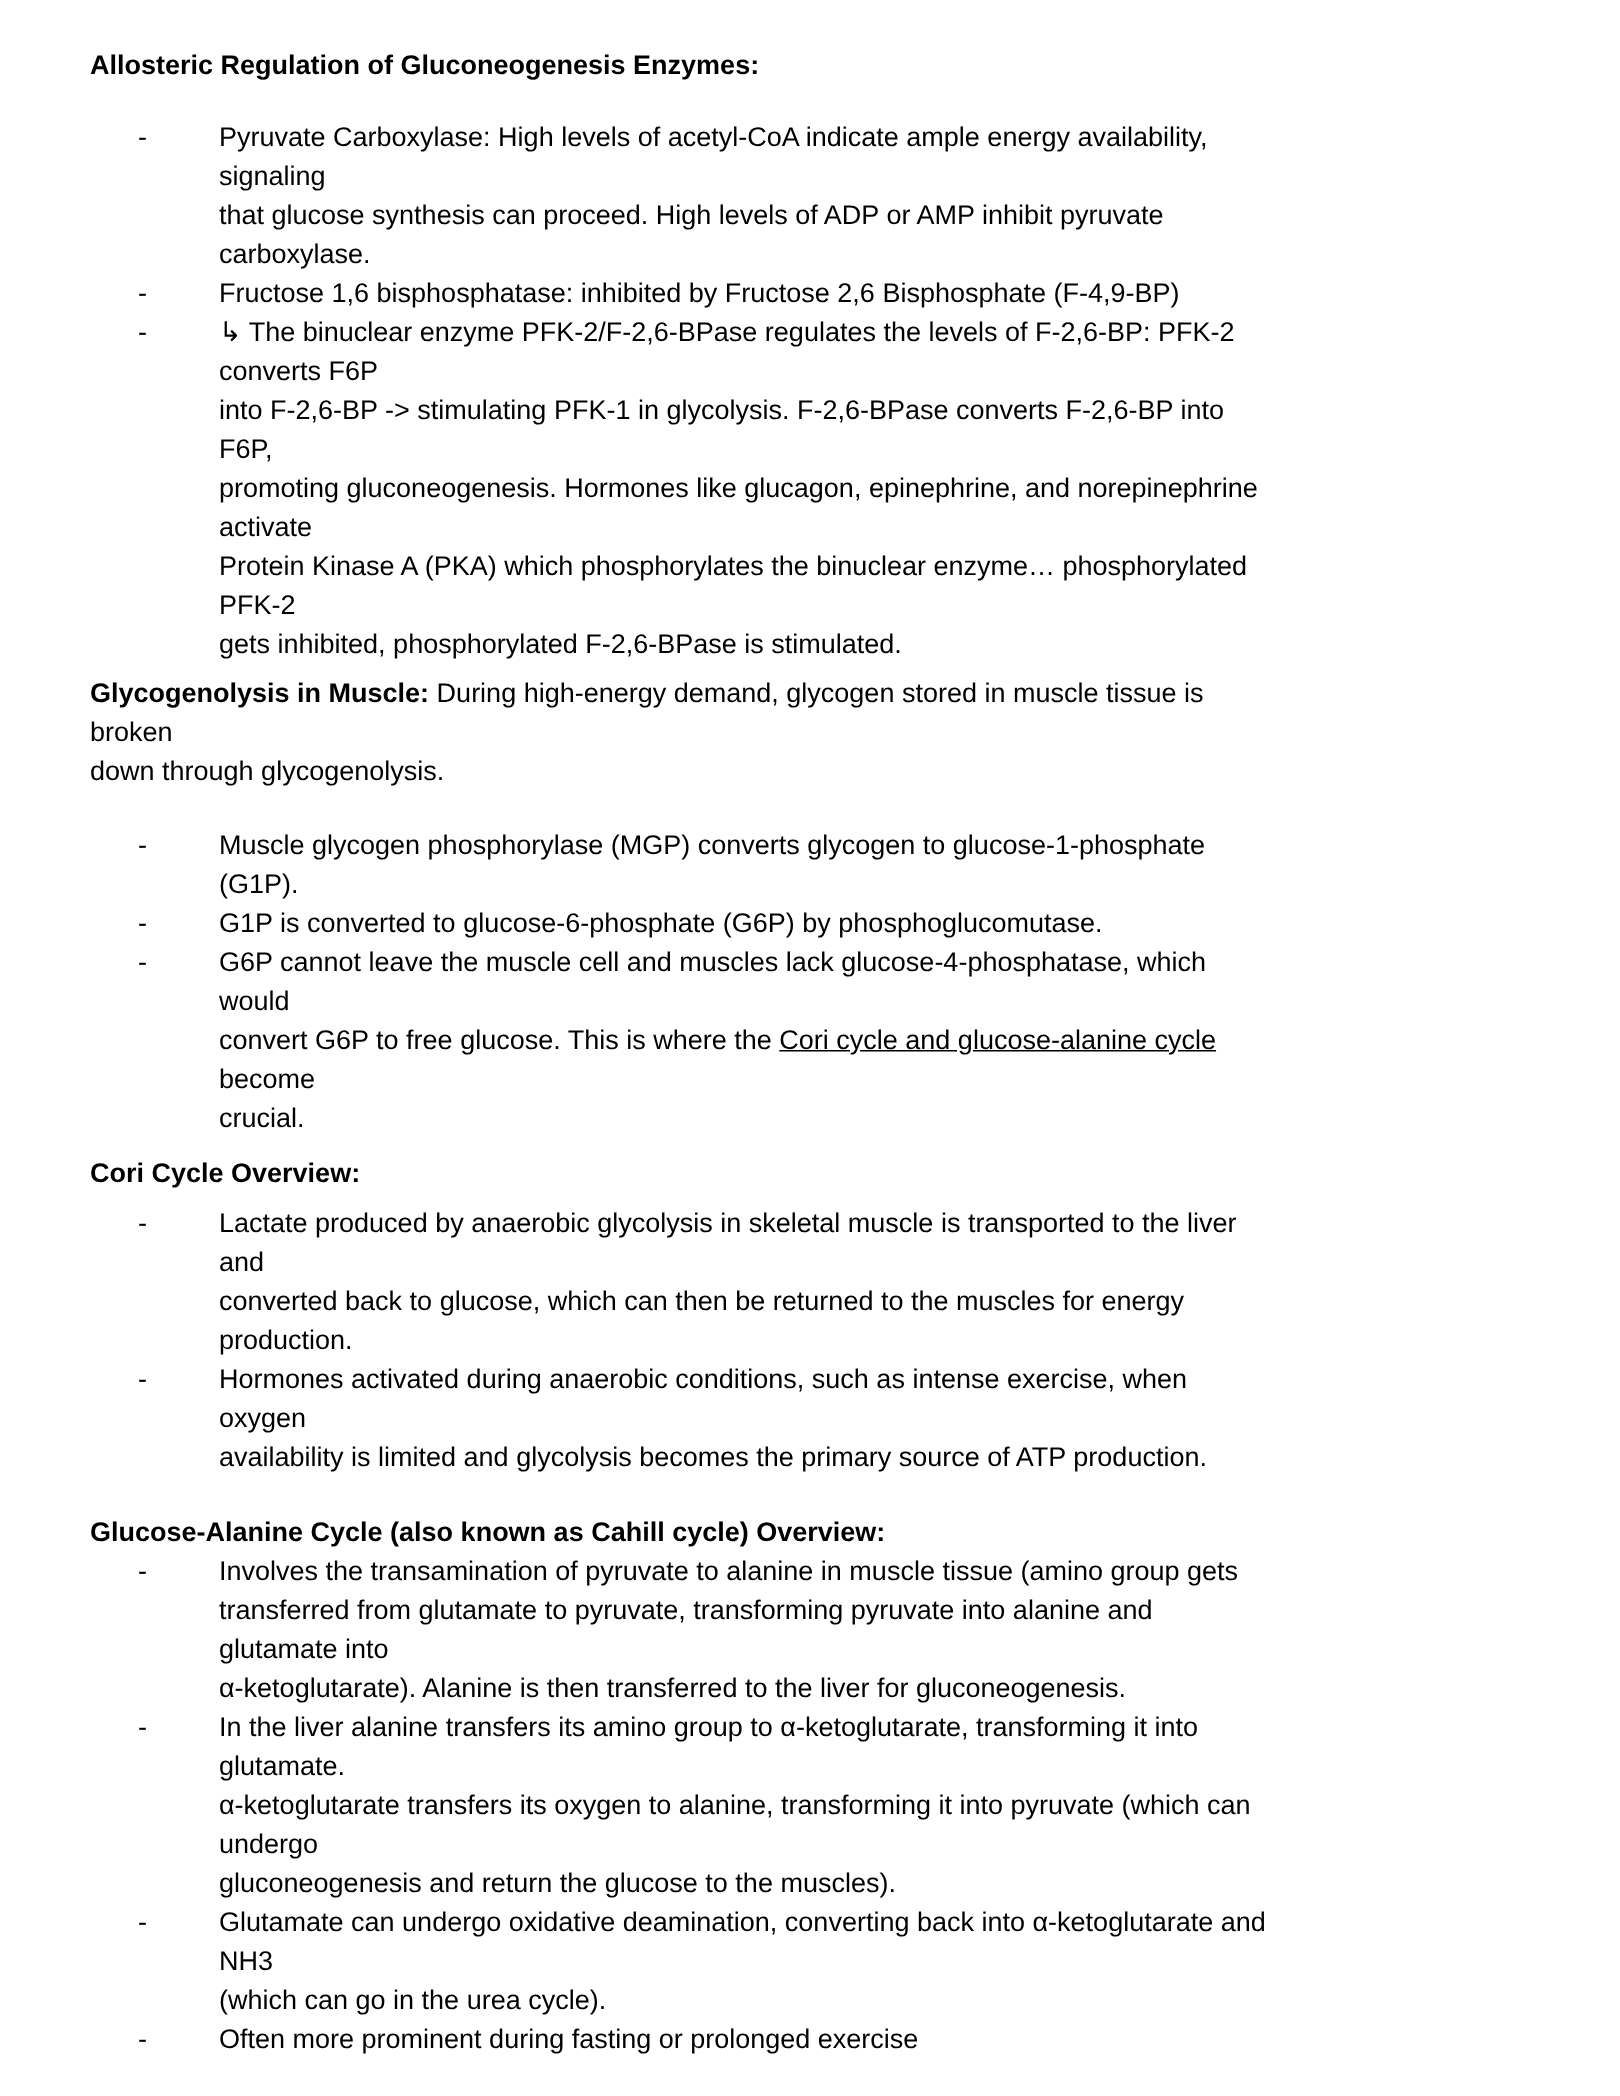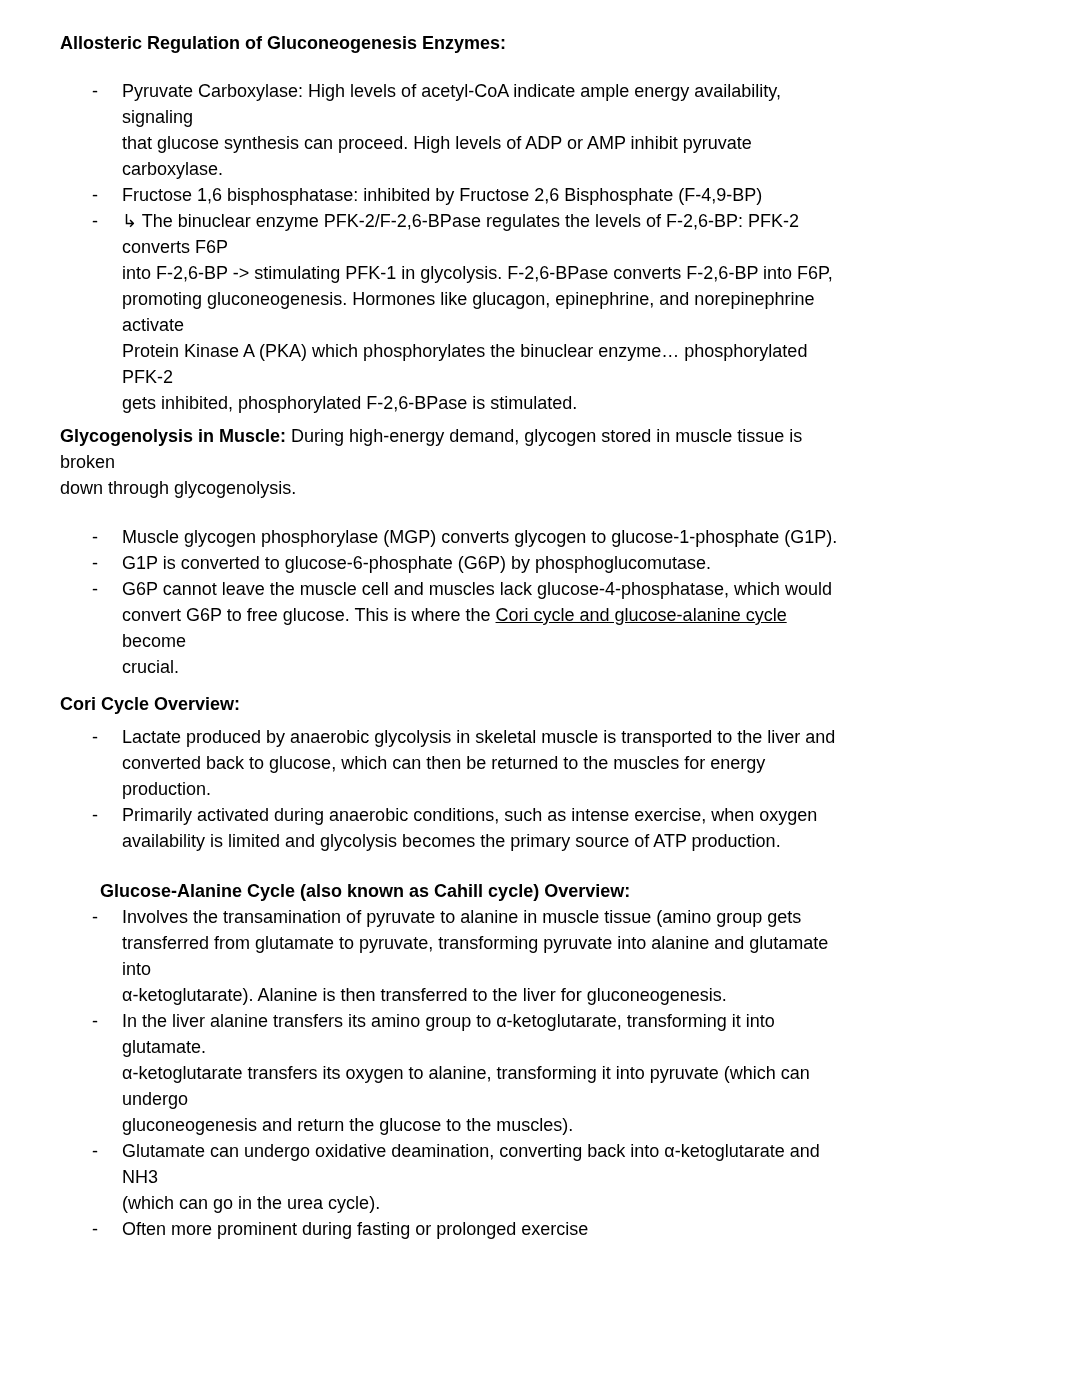--- a/index.html
+++ b/index.html
@@ -10,28 +10,28 @@
     color: #000000;
     font-family: "Liberation Sans", sans-serif;
     font-size: 18px;
     line-height: 26px;
     overflow: hidden;
   }
   .page { padding: 30px 24px 0 60px; box-sizing: border-box; width: 870px; }
   .h { font-size: 18px; font-weight: 700; margin: 0; line-height: 26px; }
   .h-allosteric { margin-bottom: 22px; }
   .h-cori { margin-top: 11px; }
-  .h-cahill { margin-top: 24px; margin-left: 40px; }
+  .h-cahill { margin-top: 24px; }
   .list { list-style: none; margin: 0; padding: 0 0 0 32px; }
   .list-glyco { margin-top: 23px; }
   .list-cori { margin-top: 7px; }
   .list-cahill { margin-top: 0; }
   .list li { display: flex; align-items: flex-start; }
   .mk { flex: 0 0 30px; width: 30px; }
-  .tx { white-space: pre-wrap; flex: 1 1 auto; }
+  .tx { white-space: pre-wrap; flex: 1 1 auto; margin-left: 24px; }
   .para { margin: 0; white-space: pre-wrap; }
   .para-cori-alanine { margin-top: 54px; }
   .para-glyco { margin-top: 7px; }
   .lead { font-weight: 700; }
   .u { text-decoration: underline; }
 </style>
 </head>
 <body>
 
 <div class="page">
@@ -82,21 +82,21 @@
   <h2 class="h h-cori">Cori Cycle Overview:</h2>
 
   <ul class="list list-cori">
     <li>
       <span class="mk">-</span>
       <span class="tx">Lactate produced by anaerobic glycolysis in skeletal muscle is transported to the liver and
 converted back to glucose, which can then be returned to the muscles for energy production.</span>
     </li>
     <li>
       <span class="mk">-</span>
-      <span class="tx">Primarily activated during anaerobic conditions, such as intense exercise, when oxygen
+      <span class="tx">Hormones activated during anaerobic conditions, such as intense exercise, when oxygen
 availability is limited and glycolysis becomes the primary source of ATP production.</span>
     </li>
   </ul>
 
   <h2 class="h h-cahill">Glucose-Alanine Cycle (also known as Cahill cycle) Overview:</h2>
 
   <ul class="list list-cahill">
     <li>
       <span class="mk">-</span>
       <span class="tx">Involves the transamination of pyruvate to alanine in muscle tissue (amino group gets

